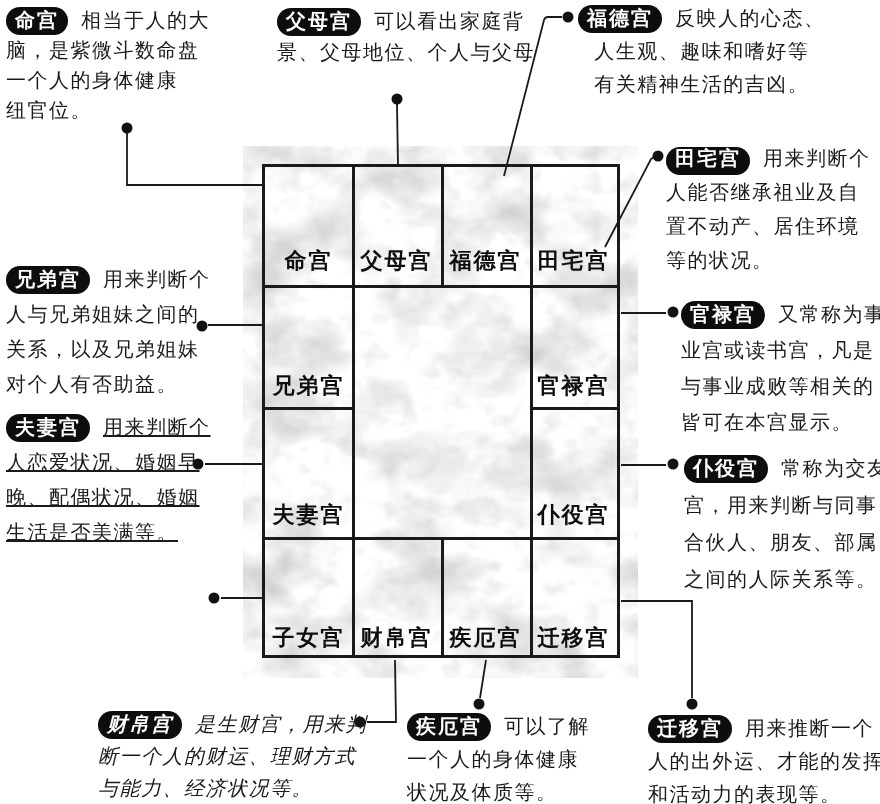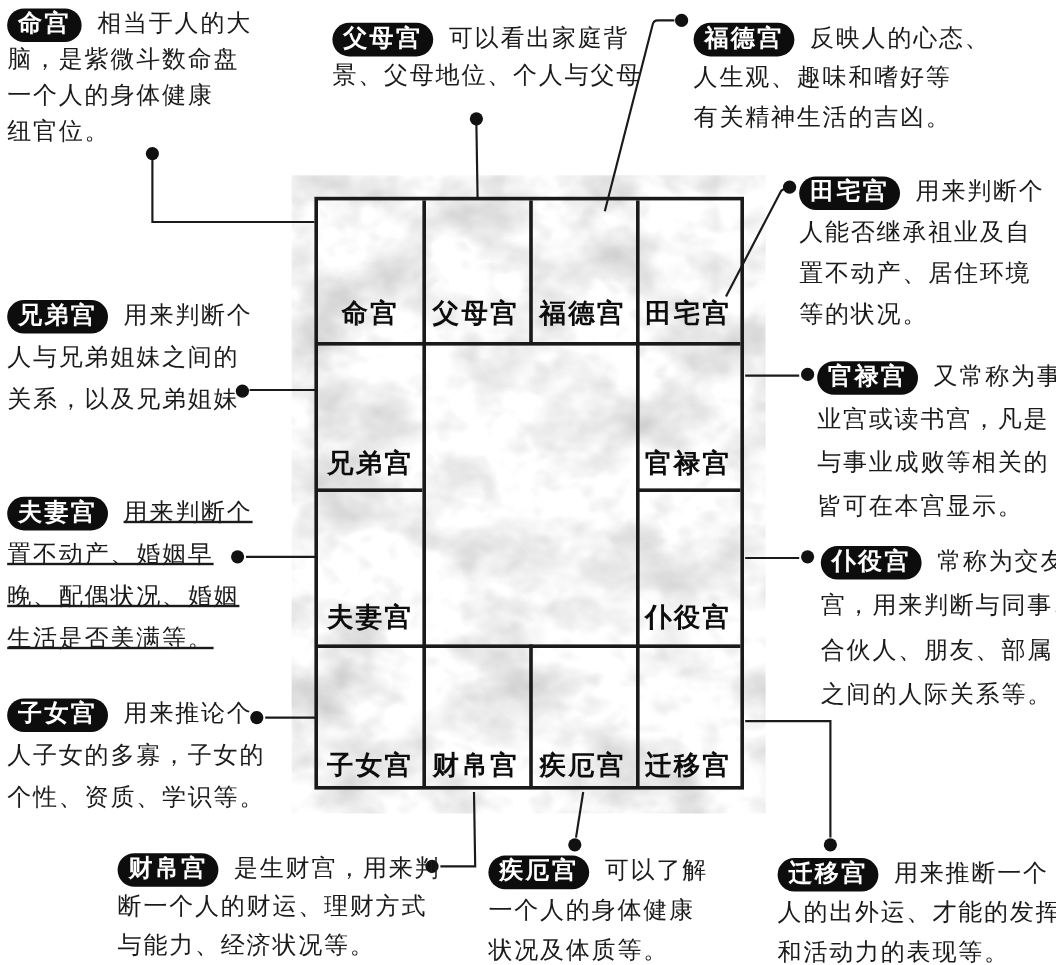--- a/index.html
+++ b/index.html
@@ -119,72 +119,68 @@
     </g>
   </svg>
 
   <div class="ann" style="left:6px;top:5px;--lh:30px;">
     <div class="ln"><span class="badge">命宫</span><span>相当于人的大</span></div>
     <div class="ln">脑，是紫微斗数命盘</div>
     <div class="ln">一个人的身体健康</div>
     <div class="ln">纽官位。</div>
   </div>
 
-  <div class="ann" style="left:277px;top:17px;--lh:31px;">
+  <div class="ann" style="left:277px;top:6px;--lh:31px;">
     <div class="ln"><span class="badge">父母宫</span><span>可以看出家庭背</span></div>
     <div class="ln">景、父母地位、个人与父母</div>
   </div>
 
-  <div class="ann" style="left:578px;top:16px;--lh:33px;">
+  <div class="ann" style="left:578px;top:2px;text-align:center;--lh:33px;">
     <div class="ln"><span class="badge">福德宫</span><span>反映人的心态、</span></div>
     <div class="ln">人生观、趣味和嗜好等</div>
     <div class="ln">有关精神生活的吉凶。</div>
   </div>
 
-  <div class="ann" style="left:666px;top:143px;--lh:34px;">
+  <div class="ann" style="left:666px;top:143px;font-family:Liberation Mono, monospace;--lh:34px;">
     <div class="ln"><span class="badge">田宅宫</span><span>用来判断个</span></div>
     <div class="ln">人能否继承祖业及自</div>
     <div class="ln">置不动产、居住环境</div>
     <div class="ln">等的状况。</div>
   </div>
 
   <div class="ann" style="left:681px;top:296px;--lh:36px;">
     <div class="ln"><span class="badge">官禄宫</span><span>又常称为事</span></div>
     <div class="ln">业宫或读书宫，凡是</div>
     <div class="ln">与事业成败等相关的</div>
     <div class="ln">皆可在本宫显示。</div>
   </div>
 
   <div class="ann" style="left:684px;top:450px;--lh:37px;">
     <div class="ln"><span class="badge">仆役宫</span><span>常称为交友</span></div>
     <div class="ln">宫，用来判断与同事、</div>
     <div class="ln">合伙人、朋友、部属</div>
     <div class="ln">之间的人际关系等。</div>
   </div>
 
-  <div class="ann" style="left:6px;top:246px;--lh:35px;">
+  <div class="ann" style="left:6px;top:262px;--lh:35px;">
     <div class="ln"><span class="badge">兄弟宫</span><span>用来判断个</span></div>
     <div class="ln">人与兄弟姐妹之间的</div>
     <div class="ln">关系，以及兄弟姐妹</div>
+    <div class="ln">对个人有否助益。</div>
   </div>
 
   <div class="ann" style="left:6px;top:410px;text-decoration:underline;--lh:35px;">
     <div class="ln"><span class="badge">夫妻宫</span><span>用来判断个</span></div>
-    <div class="ln">置不动产、婚姻早</div>
+    <div class="ln">人恋爱状况、婚姻早</div>
     <div class="ln">晚、配偶状况、婚姻</div>
     <div class="ln">生活是否美满等。</div>
   </div>
 
-  <div class="ann" style="left:6px;top:578px;--lh:35px;">
-    <div class="ln"><span class="badge">子女宫</span><span>用来推论个</span></div>
-    <div class="ln">人子女的多寡，子女的</div>
-    <div class="ln">个性、资质、学识等。</div>
-  </div>
 
-  <div class="ann" style="left:98px;top:708px;--lh:32px;">
+  <div class="ann" style="left:98px;top:708px;font-style:italic;--lh:32px;">
     <div class="ln"><span class="badge">财帛宫</span><span>是生财宫，用来判</span></div>
     <div class="ln">断一个人的财运、理财方式</div>
     <div class="ln">与能力、经济状况等。</div>
   </div>
 
   <div class="ann" style="left:407px;top:710px;--lh:33px;">
     <div class="ln"><span class="badge">疾厄宫</span><span>可以了解</span></div>
     <div class="ln">一个人的身体健康</div>
     <div class="ln">状况及体质等。</div>
   </div>

